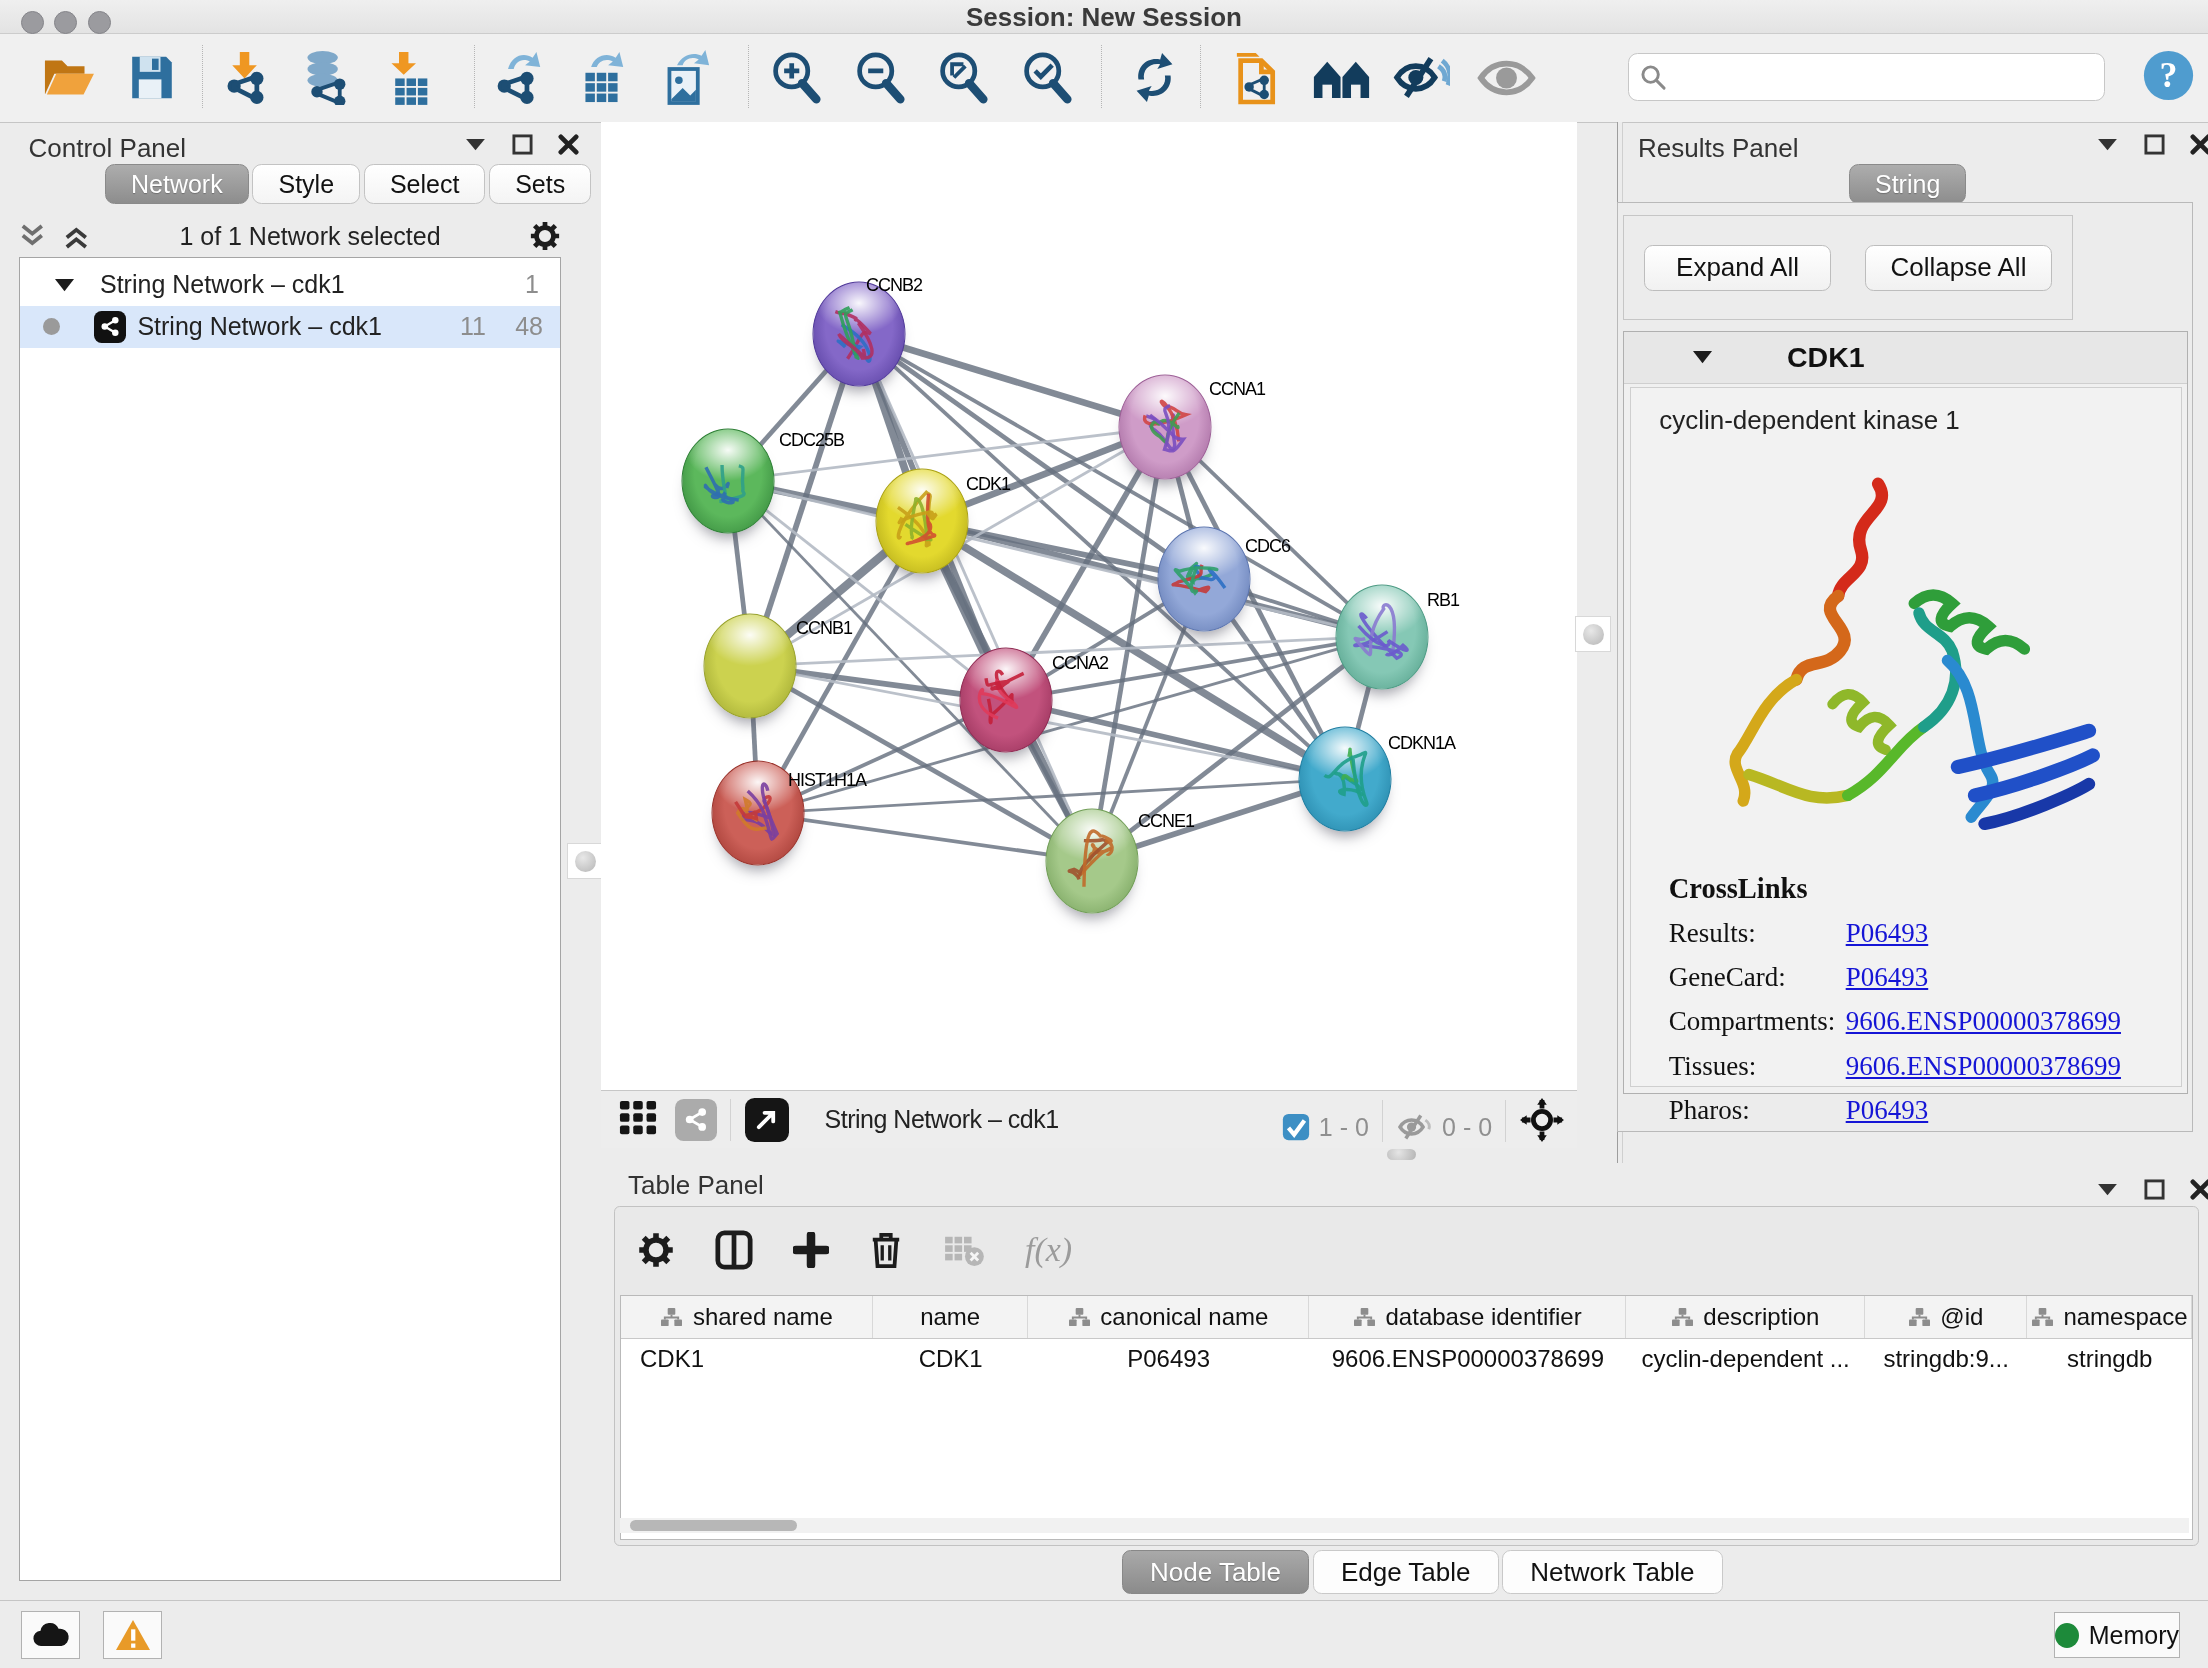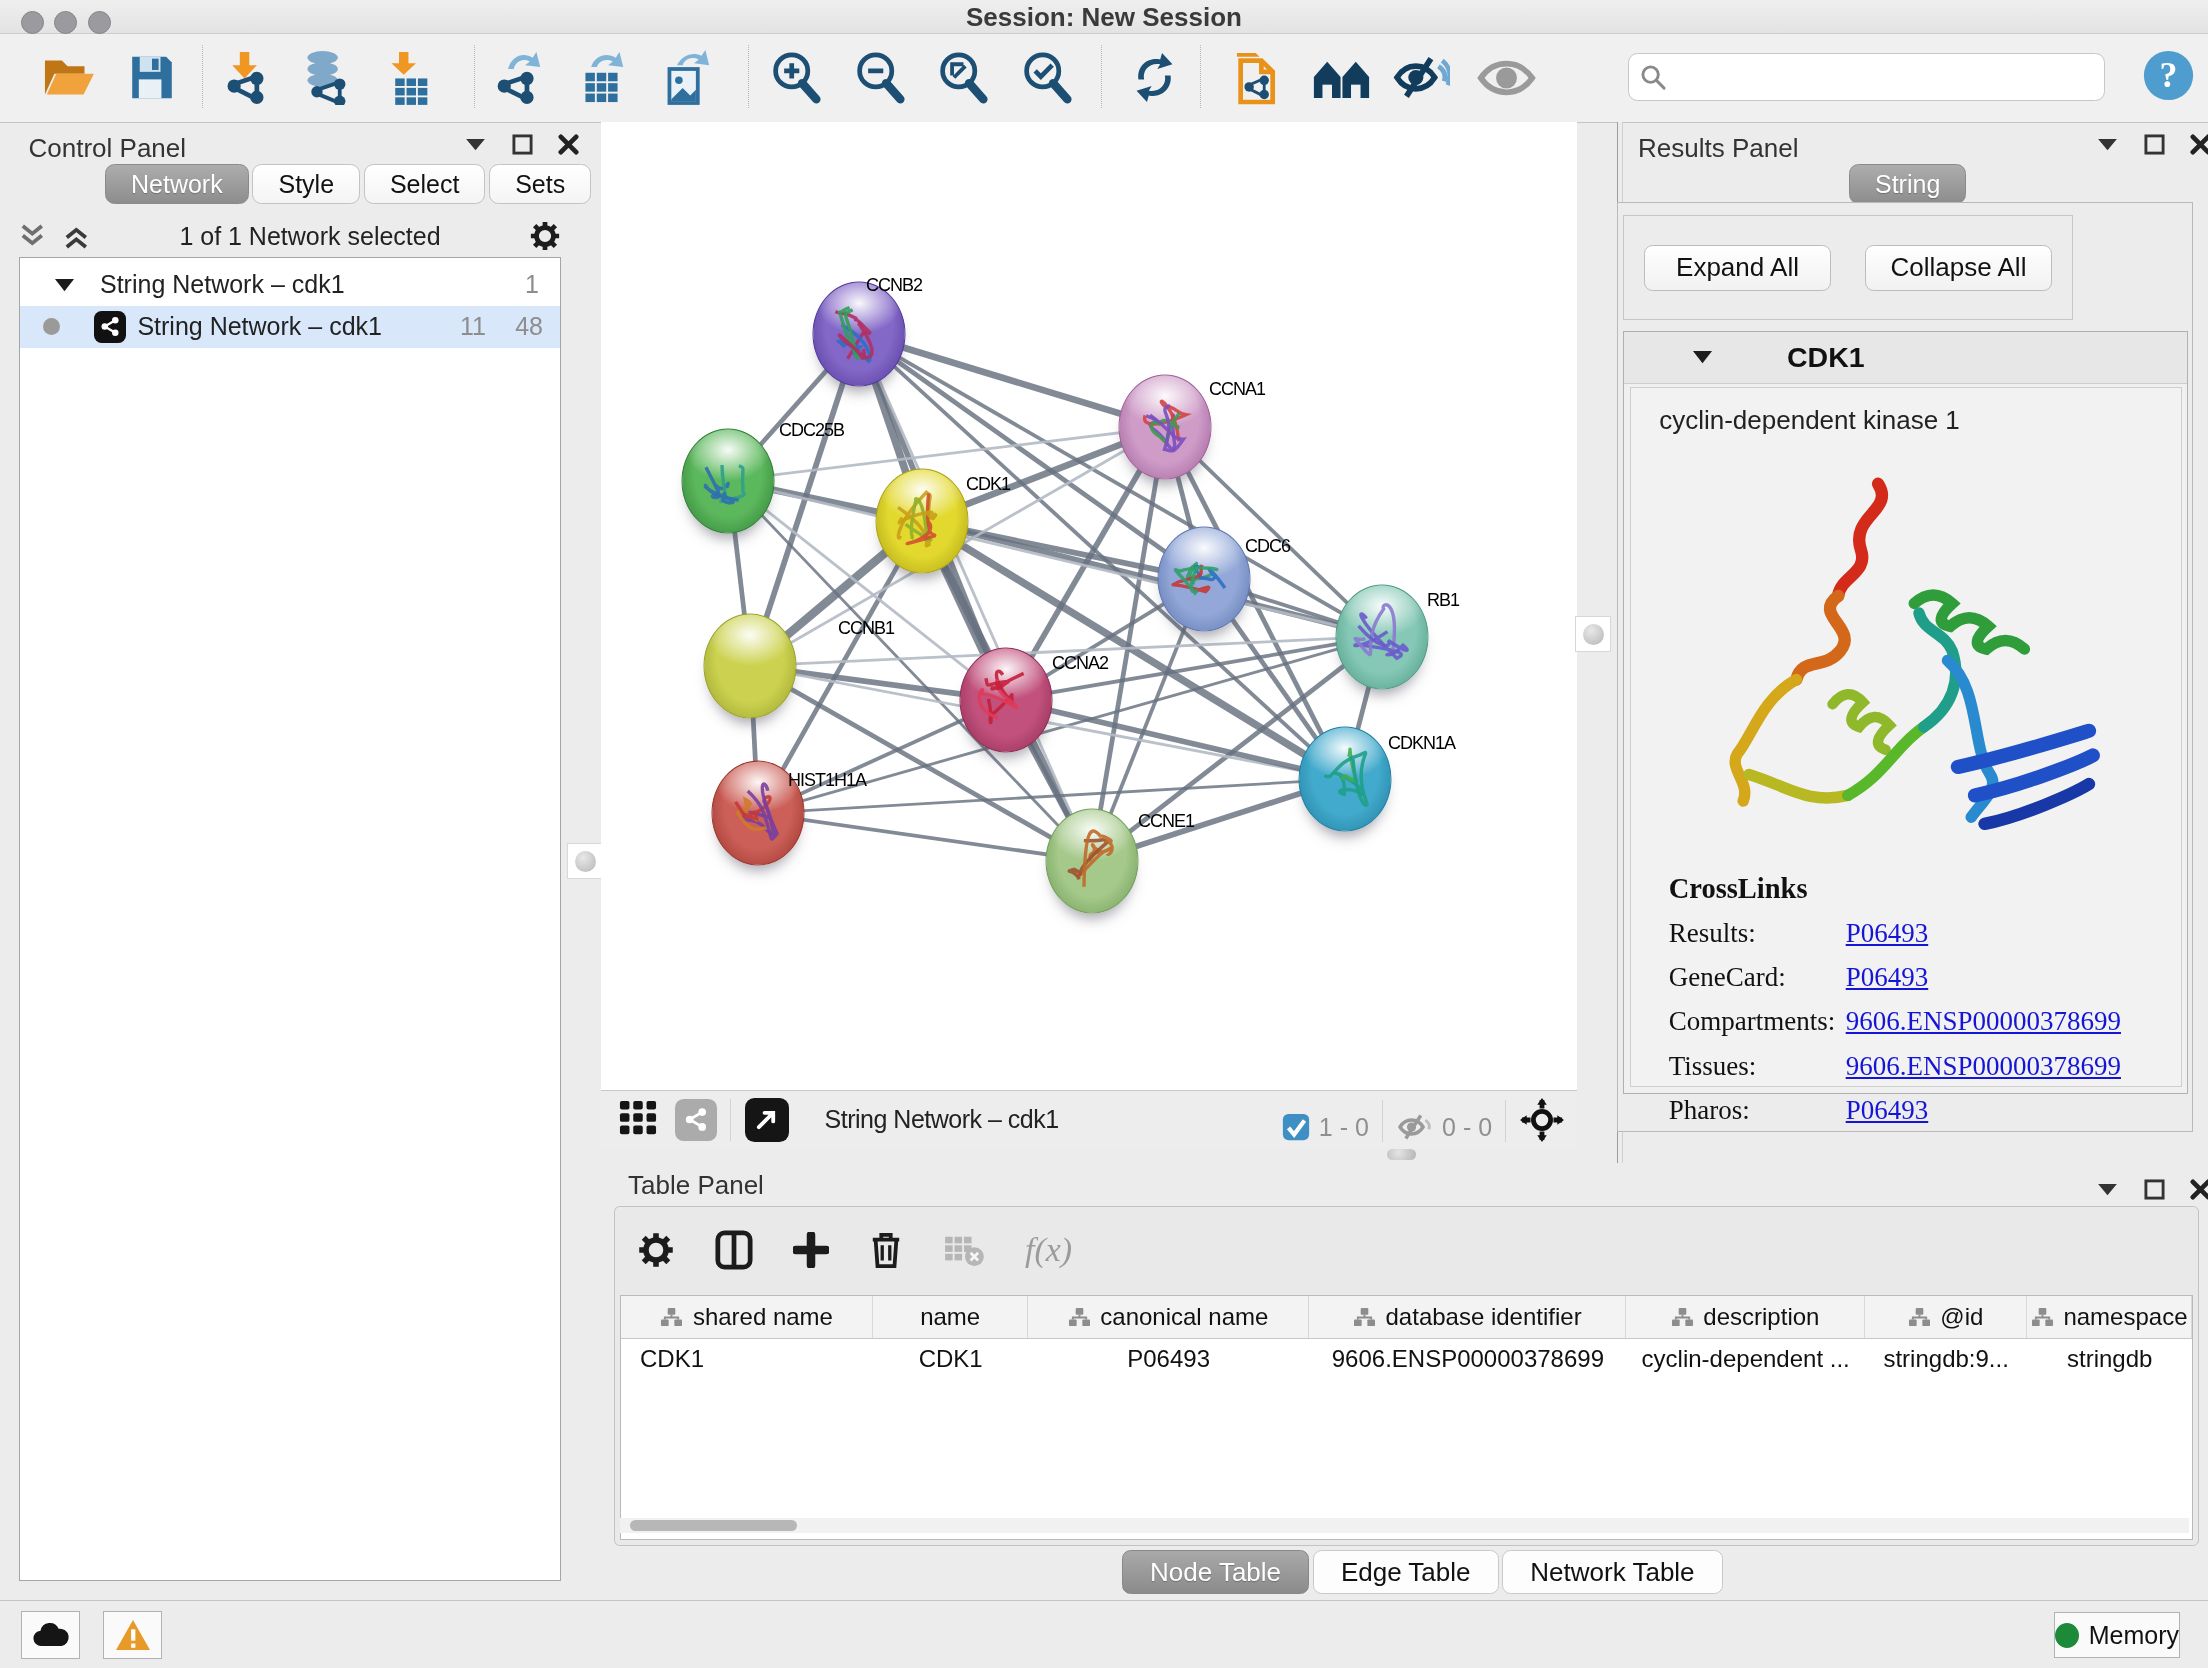--- a/index.html
+++ b/index.html
@@ -403,21 +403,21 @@
       </svg>
     </div>
     <div class="nlabel" style="left: 608px; top: 257px;">CCNA1</div>
     <div class="node" style="left: 127px; top: 359px; border: 1.9px solid rgb(45, 126, 53); background: radial-gradient(62% 40% at 50% 20%, rgba(255, 255, 255, 0.95), rgba(255, 255, 255, 0) 75%), radial-gradient(at 50% 42%, rgb(92, 184, 92) 52%, rgb(45, 126, 53) 96%);">
       <svg width="72" height="80" viewBox="0 0 76 84">
         <path d="M36.2 50.0 C40.6 35.5 34.3 59.6 23.8 46.3 C34.3 60.2 17.4 55.6 21.8 59.5 C34.6 63.4 24.3 48.3 14.2 27.9" fill="none" stroke="#2f6fb0" stroke-width="3.6" stroke-opacity="0.9"></path>
         <path d="M48.9 26.6 C57.2 28.5 50.9 30.3 53.3 51.0 C50.5 56.5 66.9 57.0 28.6 64.0 C41.1 65.5 31.1 52.9 31.2 25.6" fill="none" stroke="#2fa08a" stroke-width="3.6" stroke-opacity="0.9"></path>
         <path d="M34.8 54.6 C22.4 67.0 48.8 67.0 41.7 63.5 C37.6 57.1 26.8 59.7 13.7 48.8 C13.6 42.1 10.9 57.5 48.8 62.7" fill="none" stroke="#2f6fb0" stroke-width="3.6" stroke-opacity="0.9"></path>
       </svg>
     </div>
-    <div class="nlabel" style="left: 178px; top: 298px;">CDC25B</div>
+    <div class="nlabel" style="left: 178px; top: 308px;">CDC25B</div>
     <div class="node" style="left: 321px; top: 399px; border: 1.9px solid rgb(169, 160, 20); background: radial-gradient(62% 40% at 50% 20%, rgba(255, 255, 255, 0.95), rgba(255, 255, 255, 0) 75%), radial-gradient(at 50% 42%, rgb(227, 217, 46) 52%, rgb(169, 160, 20) 96%);">
       <svg width="72" height="80" viewBox="0 0 76 84">
         <path d="M14.6 58.1 C12.6 66.9 4.7 51.3 42.0 12.3 C51.6 19.6 41.6 3.2 44.9 67.4 C34.5 73.2 59.0 60.5 12.1 28.1" fill="none" stroke="#c8a018" stroke-width="3.6" stroke-opacity="0.9"></path>
         <path d="M26.2 61.5 C30.3 56.3 20.9 66.4 31.1 19.6 C28.9 19.6 39.0 10.6 42.9 63.7 C43.0 55.8 60.8 74.2 20.0 46.1" fill="none" stroke="#8fb02a" stroke-width="3.6" stroke-opacity="0.9"></path>
         <path d="M44.2 44.1 C41.0 40.2 59.2 52.5 27.7 64.8 C13.1 68.6 28.1 65.4 50.7 58.1 C52.5 55.2 39.5 65.4 44.4 13.6" fill="none" stroke="#d05030" stroke-width="3.6" stroke-opacity="0.9"></path>
         <path d="M16.4 38.9 C11.1 50.8 8.8 40.0 44.7 33.1 C54.6 33.1 39.8 40.5 52.7 35.3 C49.6 38.9 49.8 44.2 43.7 34.8" fill="none" stroke="#c8a018" stroke-width="3.6" stroke-opacity="0.9"></path>
       </svg>
     </div>
     <div class="nlabel" style="left: 365px; top: 352px;">CDK1</div>
     <div class="node" style="left: 603px; top: 457px; border: 1.9px solid rgb(91, 116, 174); background: radial-gradient(62% 40% at 50% 20%, rgba(255, 255, 255, 0.95), rgba(255, 255, 255, 0) 75%), radial-gradient(at 50% 42%, rgb(147, 168, 216) 52%, rgb(91, 116, 174) 96%);">
@@ -431,21 +431,21 @@
     <div class="nlabel" style="left: 644px; top: 414px;">CDC6</div>
     <div class="node" style="left: 781px; top: 515px; border: 1.9px solid rgb(76, 154, 131); background: radial-gradient(62% 40% at 50% 20%, rgba(255, 255, 255, 0.95), rgba(255, 255, 255, 0) 75%), radial-gradient(at 50% 42%, rgb(133, 200, 181) 52%, rgb(76, 154, 131) 96%);">
       <svg width="72" height="80" viewBox="0 0 76 84">
         <path d="M21.2 23.1 C12.9 11.7 5.7 18.0 53.1 64.9 C64.9 59.7 55.6 56.4 14.1 50.8 C0.6 50.2 13.5 57.6 43.3 36.9" fill="none" stroke="#6a5acd" stroke-width="3.6" stroke-opacity="0.9"></path>
         <path d="M19.7 44.3 C9.4 48.2 2.0 35.4 20.1 57.3 C33.4 70.9 14.4 46.8 39.2 13.0 C35.1 6.7 55.9 -2.0 49.2 55.7" fill="none" stroke="#8a7ad0" stroke-width="3.6" stroke-opacity="0.9"></path>
         <path d="M41.6 60.1 C46.2 64.5 55.2 55.8 59.7 51.2 C68.0 57.8 65.1 60.7 44.1 46.2 C48.7 54.1 35.1 56.6 12.7 30.7" fill="none" stroke="#6a5acd" stroke-width="3.6" stroke-opacity="0.9"></path>
       </svg>
     </div>
     <div class="nlabel" style="left: 826px; top: 468px;">RB1</div>
     <div class="node" style="left: 149px; top: 544px; border: 1.9px solid rgb(151, 160, 43); background: radial-gradient(62% 40% at 50% 20%, rgba(255, 255, 255, 0.95), rgba(255, 255, 255, 0) 75%), radial-gradient(at 50% 42%, rgb(204, 210, 79) 52%, rgb(151, 160, 43) 96%);"></div>
-    <div class="nlabel" style="left: 195px; top: 496px; margin-left: 42px;">CCNB1</div>
+    <div class="nlabel" style="left: 195px; top: 496px;">CCNB1</div>
     <div class="node" style="left: 405px; top: 578px; border: 1.9px solid rgb(142, 42, 82); background: radial-gradient(62% 40% at 50% 20%, rgba(255, 255, 255, 0.95), rgba(255, 255, 255, 0) 75%), radial-gradient(at 50% 42%, rgb(194, 82, 125) 52%, rgb(142, 42, 82) 96%);">
       <svg width="72" height="80" viewBox="0 0 76 84">
         <path d="M34.0 16.0 C28.0 5.6 19.0 16.9 44.2 46.0 C41.1 31.9 52.3 33.0 21.0 59.6 C19.7 71.6 24.6 69.2 19.0 41.3" fill="none" stroke="#c41f3a" stroke-width="3.6" stroke-opacity="0.9"></path>
         <path d="M29.4 28.0 C30.2 14.1 18.4 28.7 45.3 45.6 C59.1 60.5 27.6 34.7 11.5 35.8 C18.4 21.1 -6.5 48.1 29.0 61.7" fill="none" stroke="#e03a5a" stroke-width="3.6" stroke-opacity="0.9"></path>
         <path d="M16.4 19.6 C18.4 32.4 15.9 24.6 40.6 22.7 C24.9 31.8 37.6 30.9 21.6 29.5 C25.6 31.9 15.5 33.7 56.1 14.4" fill="none" stroke="#c41f3a" stroke-width="3.6" stroke-opacity="0.9"></path>
       </svg>
     </div>
     <div class="nlabel" style="left: 451px; top: 531px;">CCNA2</div>
     <div class="node" style="left: 744px; top: 657px; border: 1.9px solid rgb(31, 125, 160); background: radial-gradient(62% 40% at 50% 20%, rgba(255, 255, 255, 0.95), rgba(255, 255, 255, 0) 75%), radial-gradient(at 50% 42%, rgb(66, 170, 204) 52%, rgb(31, 125, 160) 96%);">
       <svg width="72" height="80" viewBox="0 0 76 84">

